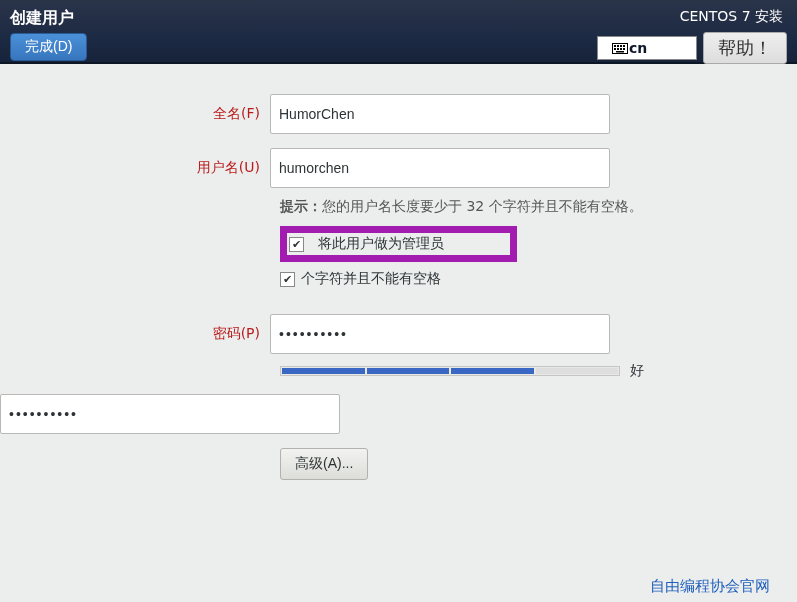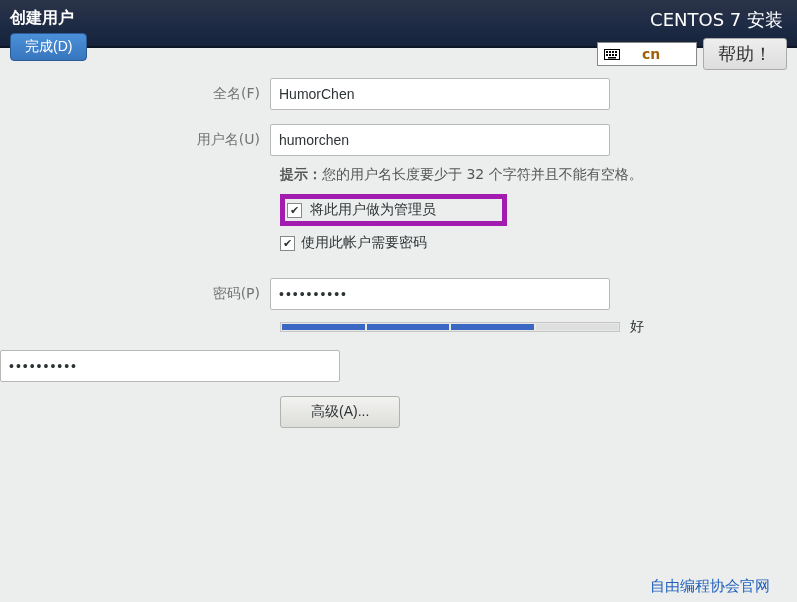--- a/index.html
+++ b/index.html
@@ -6,51 +6,51 @@
     body {
       width: 797px; height: 602px;
       background: #eceeee;
       font-family: "DejaVu Sans", "WenQuanYi Micro Hei", "Microsoft YaHei", sans-serif;
       font-size: 14px;
       color: #2e3436;
       position: relative;
       overflow: hidden;
     }
     .header {
-      height: 48px;
+      height: 64px;
       background: linear-gradient(to bottom, #2a3449, #1d2a44 60%, #16233a);
       color: #fff;
       display: flex;
       justify-content: space-between;
       padding: 8px 10px 6px 10px;
       border-bottom: 2px solid #0d1624;
     }
     .header-left { display: flex; flex-direction: column; gap: 4px; }
     .header-title { font-size: 16px; font-weight: bold; }
     .done-btn {
       background: linear-gradient(to bottom, #4a90d9, #3776bd);
       border: 1px solid #2b5a94;
       color: #fff;
       border-radius: 4px;
       padding: 4px 14px;
       font-size: 14px;
       width: fit-content;
       cursor: pointer;
     }
     .header-right { display: flex; flex-direction: column; gap: 6px; align-items: flex-end; }
-    .header-subtitle { font-size: 18px; margin-right:4px;}
+    .header-subtitle { font-size: 14px; margin-right:4px;}
     .header-controls { display: flex; gap: 6px; align-items: center; }
     .keyboard-box {
       background: #fff;
       border: 1px solid #888;
-      padding: 2px 6px;
-      color: #a16207;
-      display: flex;
-      align-items: center;
-      gap: 22px;
+      padding: 2px 14px;
+      color: #0f172a;
+      display: flex;
+      align-items: center;
+      gap: 1px;
       width: 100px;
       height: 24px;
     }
     .kbd-icon svg { display: block; }
     .help-btn {
       background: linear-gradient(to bottom, #eee, #ddd);
       border: 1px solid #aaa;
       color: #333;
       border-radius: 3px;
       padding: 3px 14px;
@@ -62,49 +62,49 @@
     }
     .row {
       display: flex;
       align-items: center;
       margin-bottom: 14px;
     }
     .label {
       width: 270px;
       text-align: right;
       padding-right: 10px;
-      color: #737373;
+      color: #b91c1c;
     }
     .field { width: 340px; }
     input[type="text"], input[type="password"] {
       width: 340px;
-      height: 32px;
+      height: 40px;
       border: 1px solid #b8b8b5;
       background: #fff;
       padding: 4px 8px;
       font-size: 14px;
       color: #2e3436;
       border-radius: 2px;
     }
     input[type="text"]:focus, input[type="password"]:focus,
     .input-focus {
       outline: none;
       border: 2px solid #4a90d9;
       padding: 3px 7px;
     }
     .hint { color: #555; font-size: 14px; }
     .hint b { font-weight: bold; font-family: Liberation Mono, monospace; }
     .hint-row { padding-left: 280px; margin-top: -4px; margin-bottom: 10px; }
     .checkbox-row { padding-left: 280px; margin-bottom: 8px; display: flex; align-items: center; gap: 6px; }
     .highlight-box {
-      border: 5px solid #a21caf;
+      border: 7px solid #a21caf;
       padding: 2px 6px 2px 2px;
       display: inline-flex;
       align-items: center;
-      gap: 8px;
+      gap: 14px;
     }
     .row-spacer { height: 18px; }
     .strength-row {
       padding-left: 280px;
       margin-top: -6px;
       margin-bottom: 14px;
       display: flex;
       align-items: center;
       gap: 10px;
     }
@@ -117,21 +117,21 @@
       padding: 1px;
     }
     .seg { flex: 1; background: #dedede; }
     .seg.fill { background: #3a66c4; }
     .strength-label { font-size: 14px; color: #2e3436; }
     .adv-row { padding-left: 280px; margin-top: 14px; }
     .adv-btn {
       background: linear-gradient(to bottom, #f2f2f0, #ddddda);
       border: 1px solid #b1b1ad;
       border-radius: 3px;
-      padding: 6px 30px;
+      padding: 6px 14px;
       font-size: 14px;
       cursor: pointer;
       color: #2e3436;
     }
     .checkbox {
       width: 15px; height: 15px;
       border: 1px solid #888;
       background: #fff;
       display: inline-flex;
       align-items: center;
@@ -203,21 +203,21 @@
 
   <div class="checkbox-row">
     <span class="highlight-box">
       <span class="checkbox checked"></span>
       <span style="padding-right:60px;">将此用户做为管理员</span>
     </span>
   </div>
 
   <div class="checkbox-row">
     <span class="checkbox checked"></span>
-    <span>使用此帐户需要密码</span>
+    <span>个字符并且不能有空格</span>
   </div>
 
   <div class="row-spacer"></div>
 
   <div class="row">
     <div class="label">密码(P)</div>
     <div class="field">
       <input type="text" style="letter-spacing: 2px;" value="••••••••••">
     </div>
   </div>

